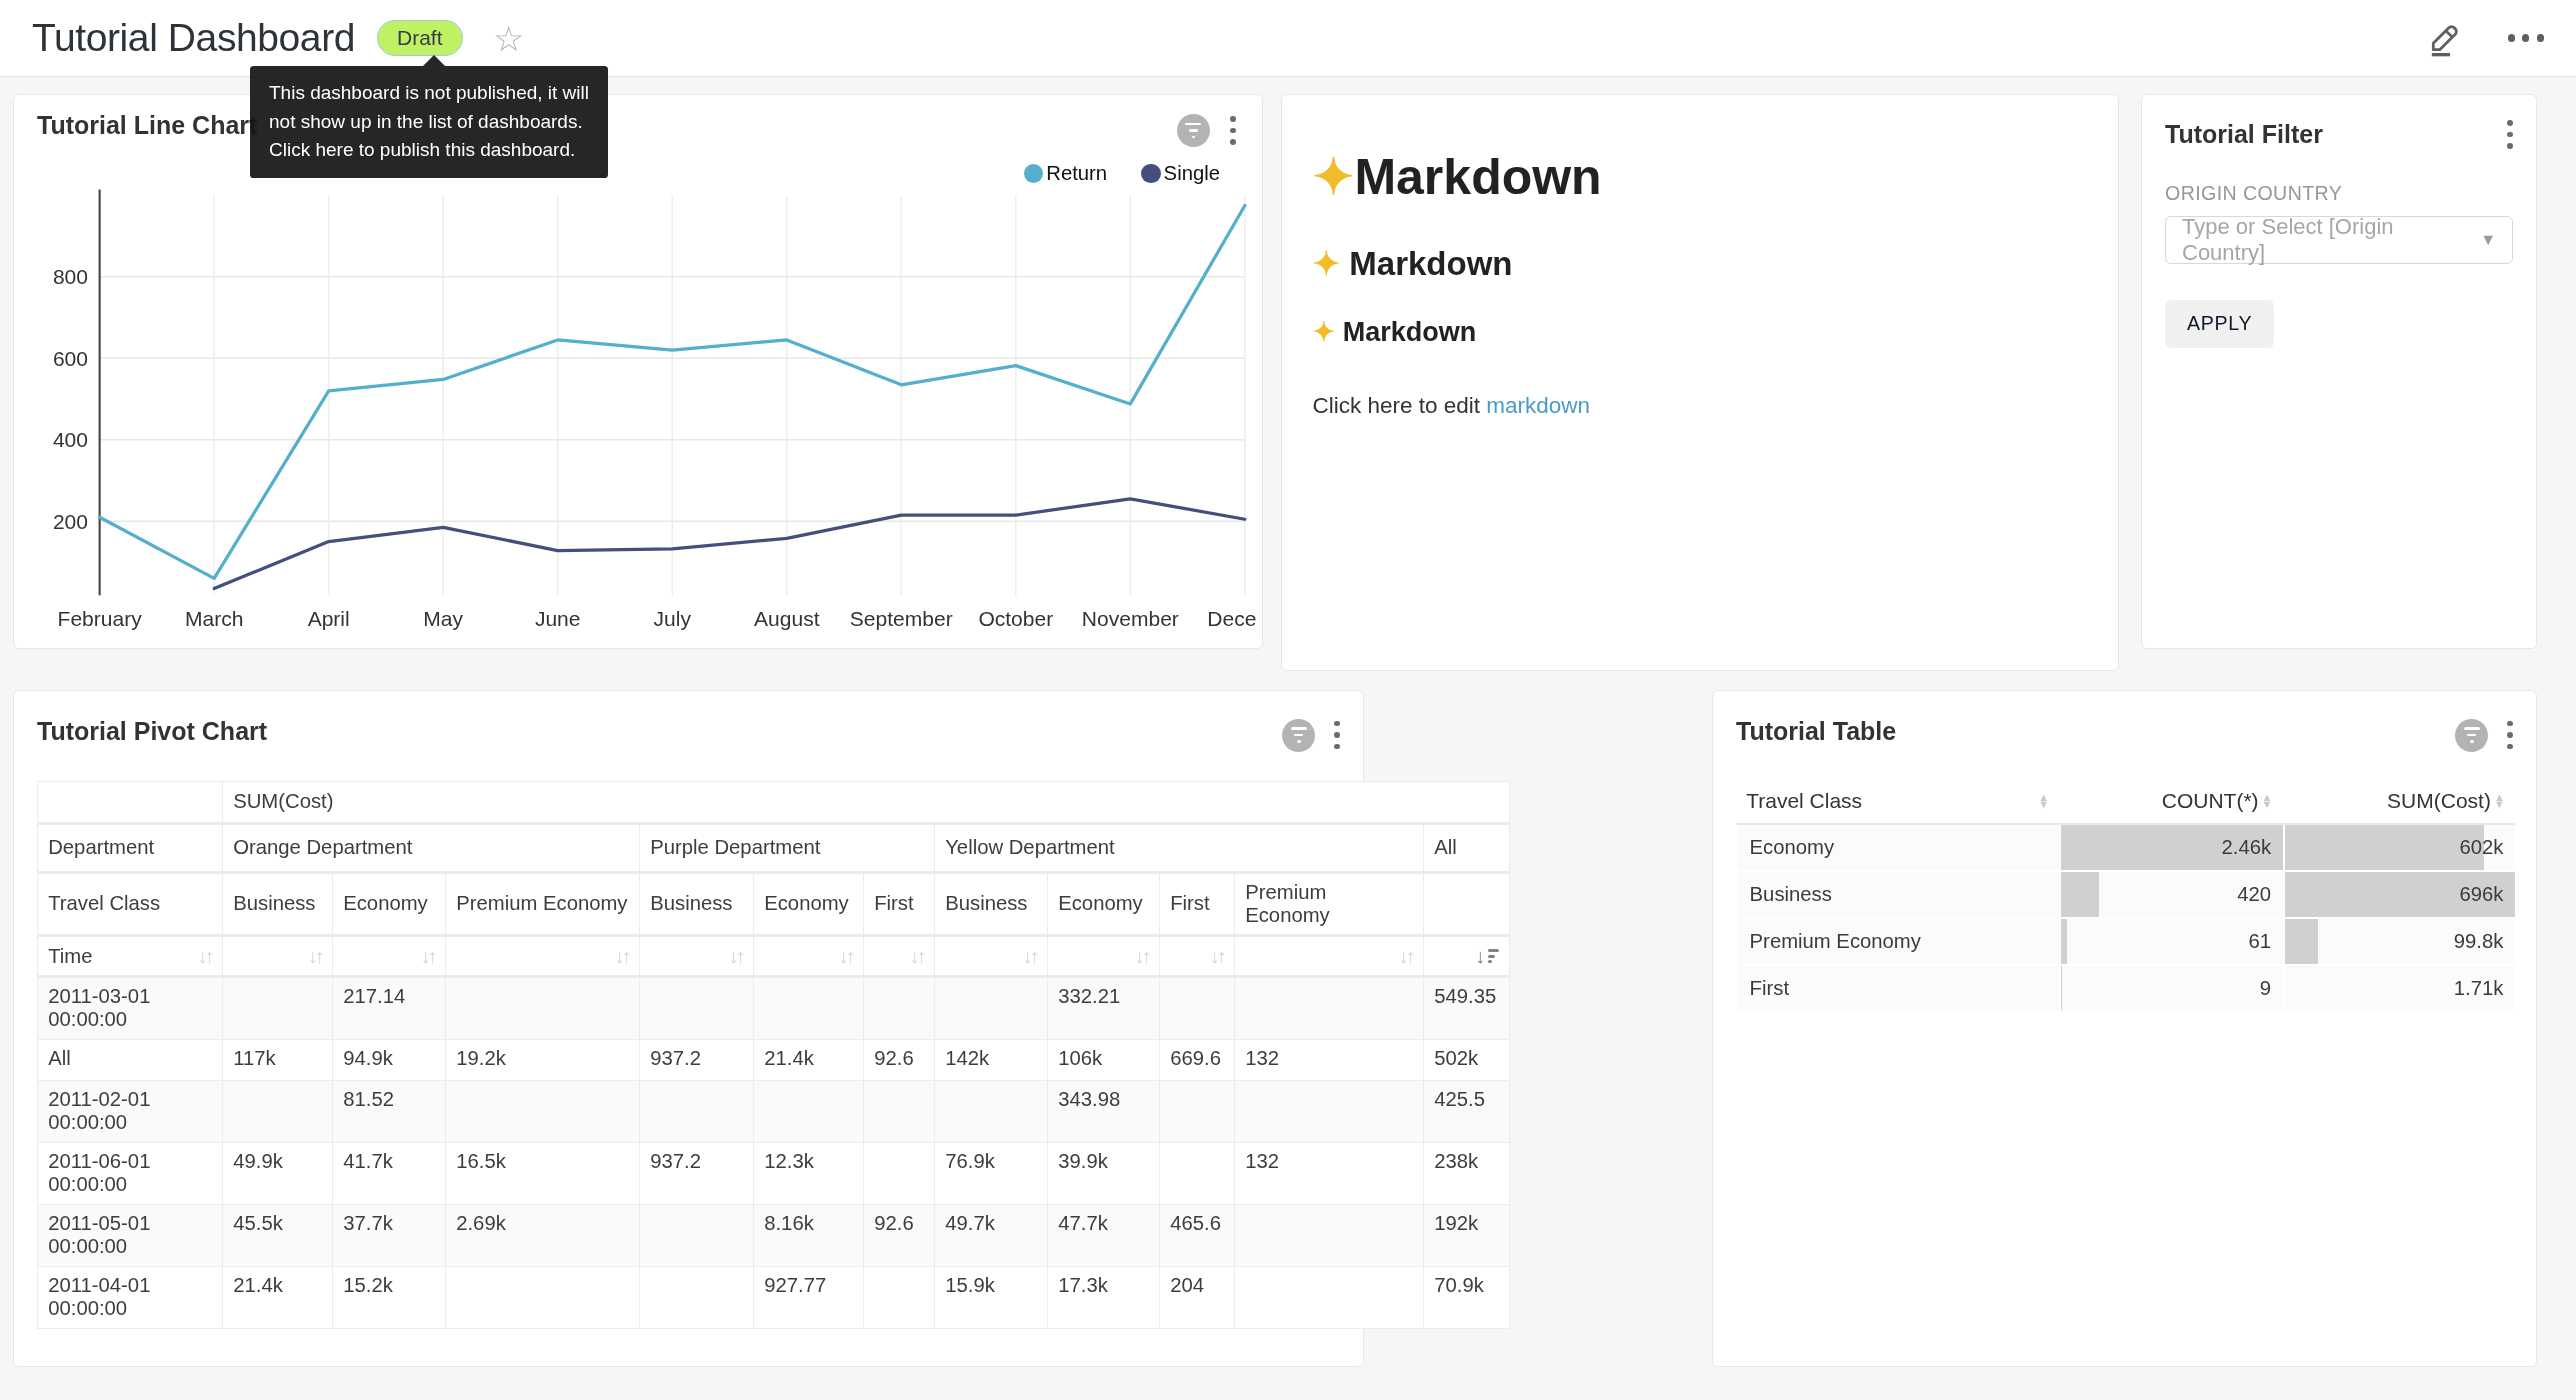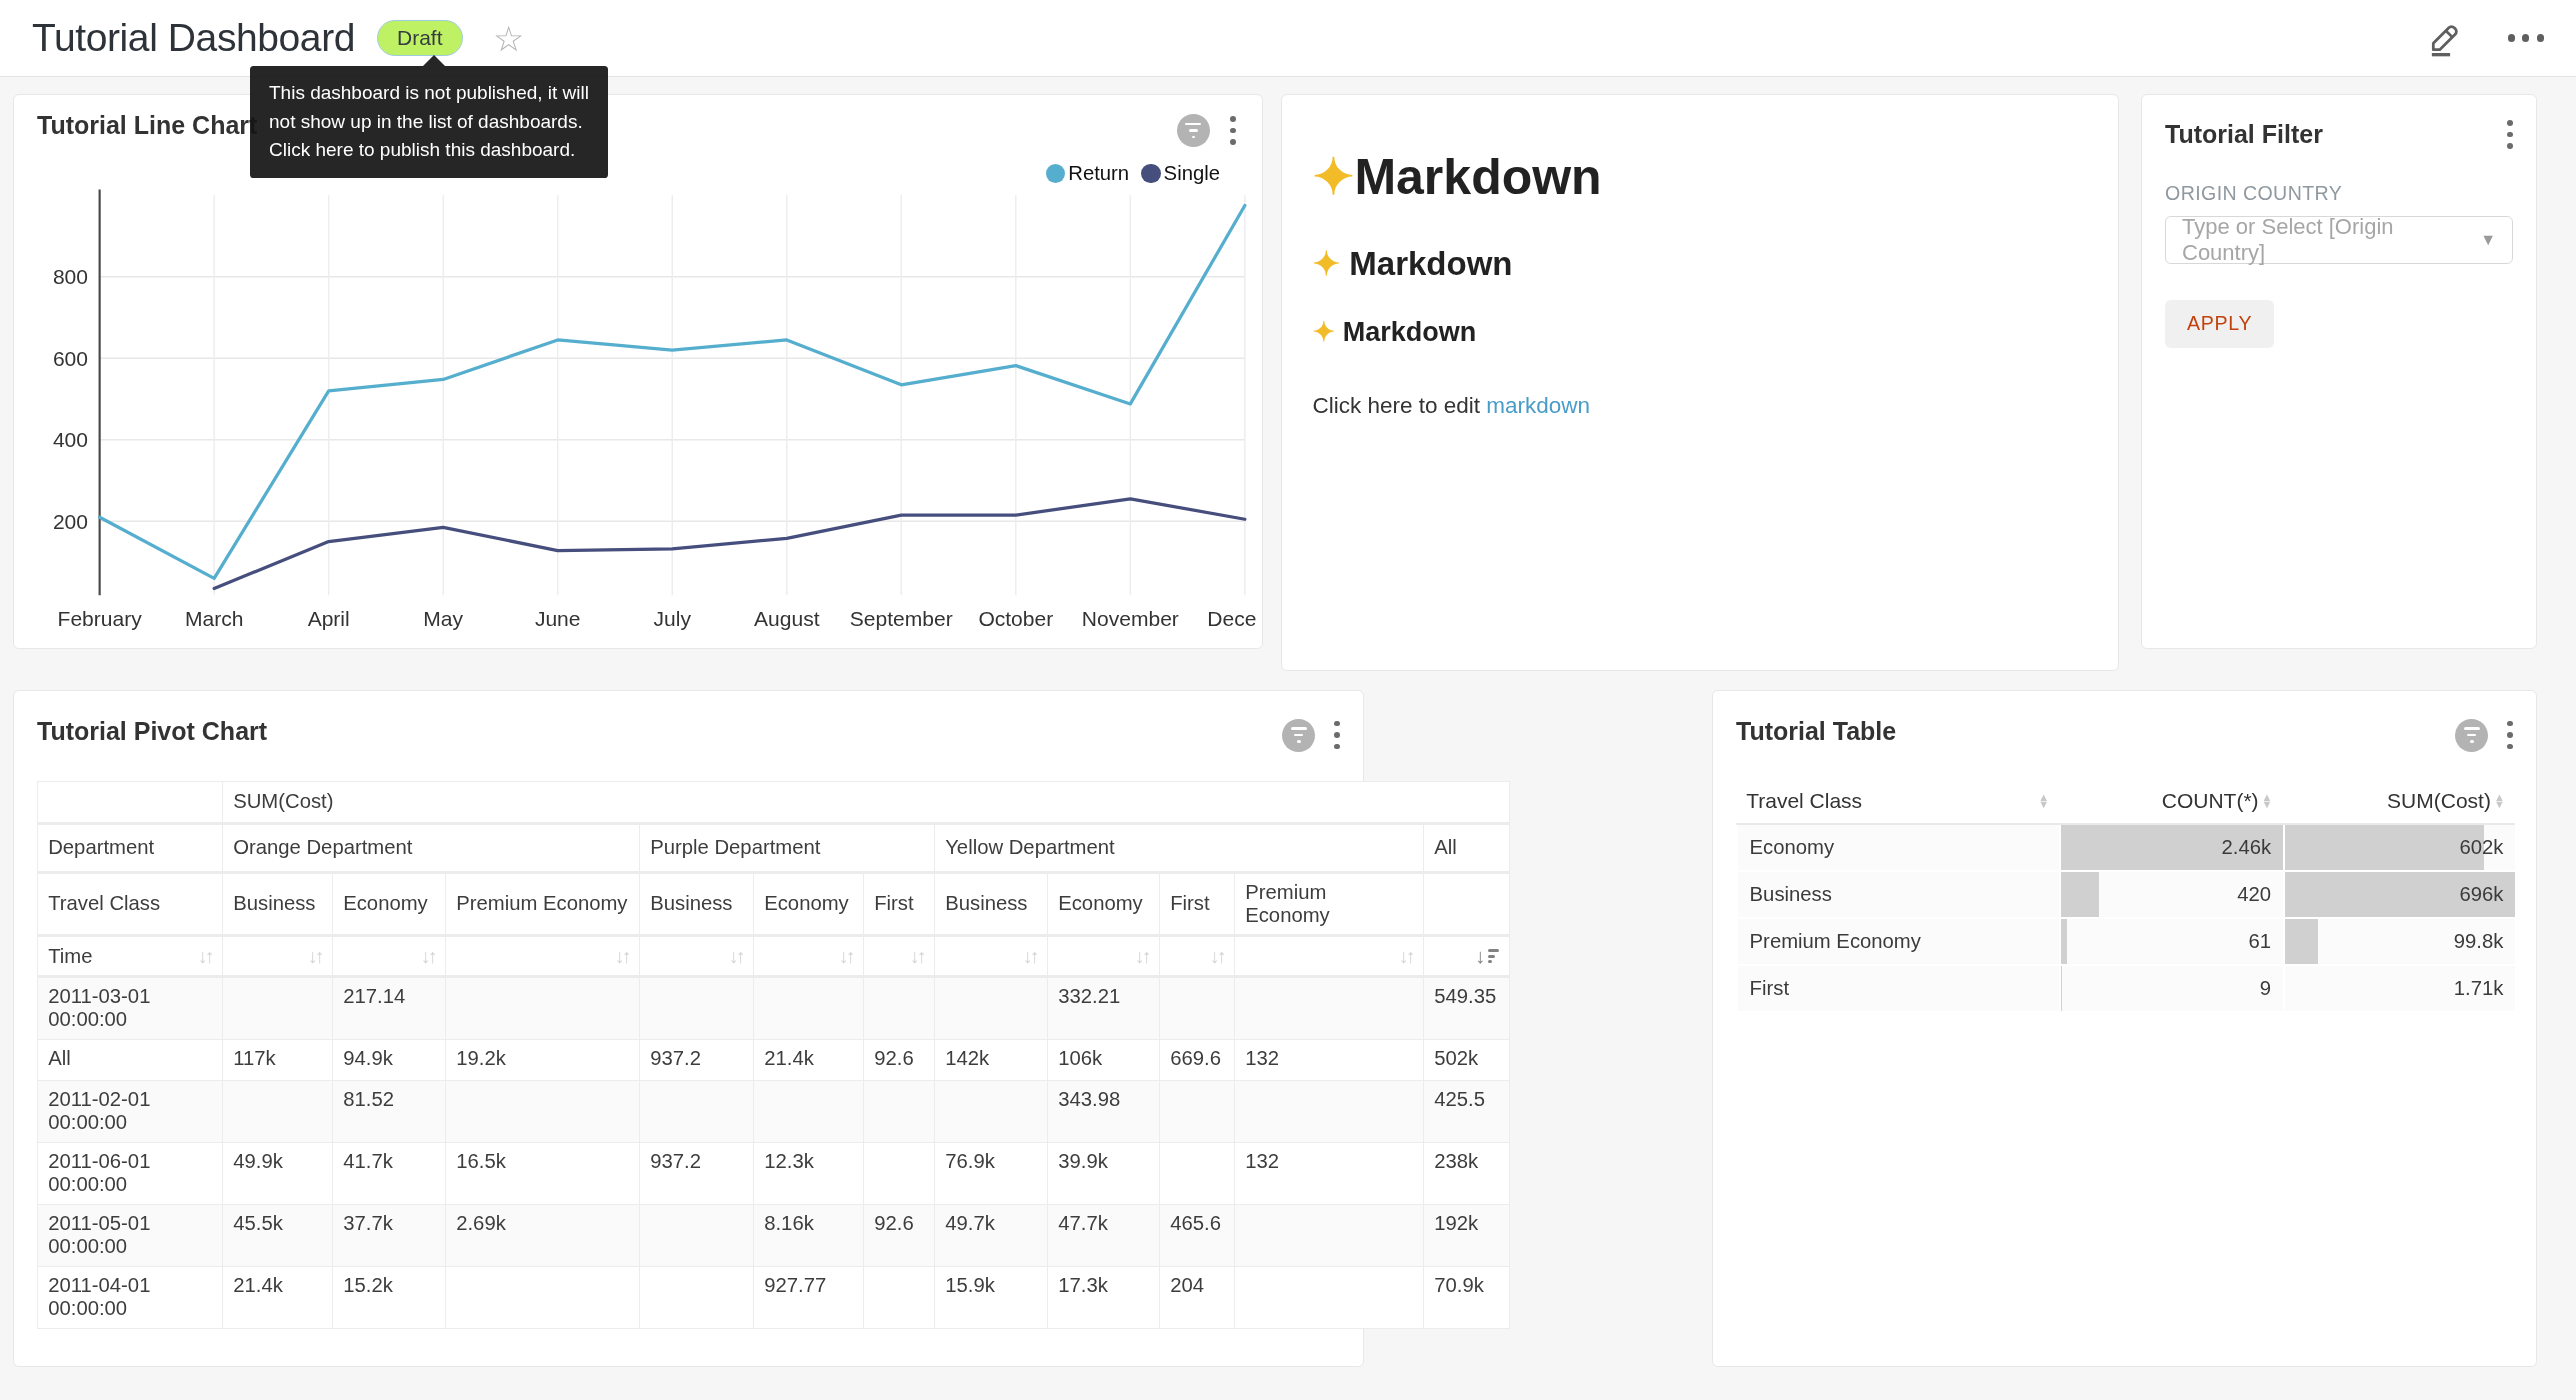--- a/index.html
+++ b/index.html
@@ -37,21 +37,21 @@
   .icon-filter-badge{width:33px;height:33px;border-radius:50%;background:#b3b3b3;
     display:flex;flex-direction:column;align-items:center;justify-content:center;gap:3.6px;}
   .icon-filter-badge i{display:block;height:2.9px;background:#fff;border-radius:1.5px;}
   .icon-filter-badge i:nth-child(1){width:16px;}
   .icon-filter-badge i:nth-child(2){width:9.4px;}
   .icon-filter-badge i:nth-child(3){width:3.6px;}
 
   
   #card-line .card-title{position:absolute;left:23px;top:16px;}
   #line-head-icons{position:absolute;right:26px;top:19px;display:flex;align-items:center;gap:20.3px;}
-  .legend{position:absolute;right:42px;top:67px;display:flex;gap:12px;align-items:center;}
+  .legend{position:absolute;right:42px;top:67px;display:flex;gap:34px;align-items:center;}
   .legend-item{display:flex;align-items:center;gap:2.9px;font-size:20.3px;color:#111;}
   .legend-dot{width:19.6px;height:19.6px;border-radius:50%;}
   #line-svg{position:absolute;left:0;top:0;}
   svg text{font-family:"Liberation Sans",sans-serif;}
 
   
   .sparkle{color:#f2bc28;}
   .md-h1{font-size:50px;font-weight:600;color:#222;margin:20px 0 38px;}
   .md-h2{font-size:33px;font-weight:600;color:#222;margin:0 0 33px;}
   .md-h3{font-size:27px;font-weight:600;color:#222;margin:0;}
@@ -59,21 +59,21 @@
   .md-link{color:#4a9cc8;text-decoration:none;}
 
   
   #card-filter .head{display:flex;justify-content:space-between;align-items:flex-start;}
   .field-label{margin-top:33px;font-size:19.6px;font-weight:500;color:#90999f;letter-spacing:0.4px;}
   .select-box{margin-top:11px;height:48px;border:1.5px solid #d8d8d8;border-radius:5.8px;
     display:flex;align-items:center;justify-content:space-between;padding:0 16px;box-sizing:border-box;}
   .select-placeholder{font-size:22px;color:#a6a6a6;}
   .select-caret{font-size:16px;color:#9a9a9a;}
   .apply-btn{margin-top:36px;display:inline-block;background:#f0f0f0;border:none;border-radius:5.8px;
-    padding:12.3px 22px;font-size:19.6px;color:#c2410c;letter-spacing:0.7px;font-family:inherit;}
+    padding:12.3px 22px;font-size:19.6px;color:#0f172a;letter-spacing:0.7px;font-family:inherit;}
 
   
   #card-pivot .head,#card-table .head{display:flex;justify-content:space-between;align-items:flex-start;}
   .head-icons{display:flex;align-items:center;gap:19px;margin-top:1.5px;}
   #pivot-table{margin-top:29px;border-collapse:collapse;table-layout:fixed;font-size:20.3px;color:#3d3d3d;}
   #pivot-table td,#pivot-table th{border:1.5px solid #ececec;padding:7.3px 10.2px;text-align:left;
     font-weight:normal;vertical-align:top;overflow:hidden;background:#fff;}
   #pivot-table .hdr td{border-bottom-width:3.6px;vertical-align:middle;}
   #pivot-table tr.stripe td{background:#fafafa;}
   .sortlight{color:#d4d4d4;font-size:19.6px;letter-spacing:-2.9px;}

